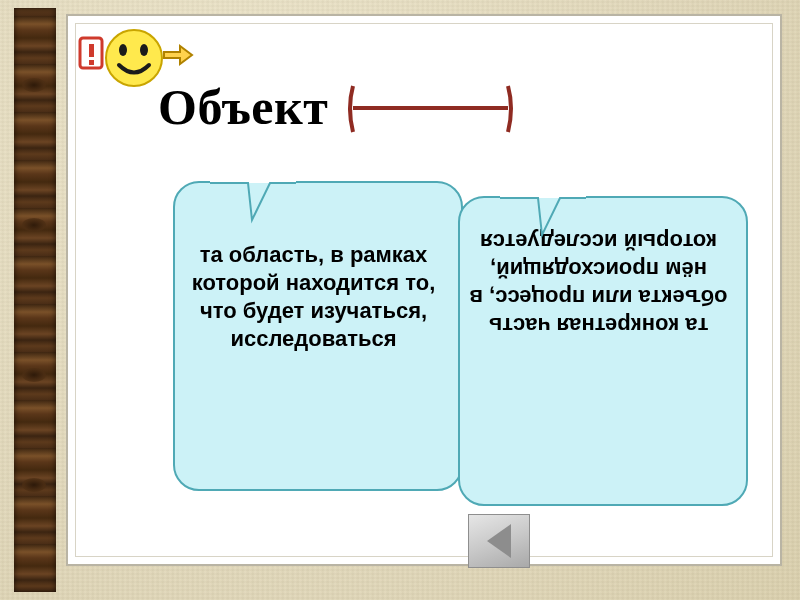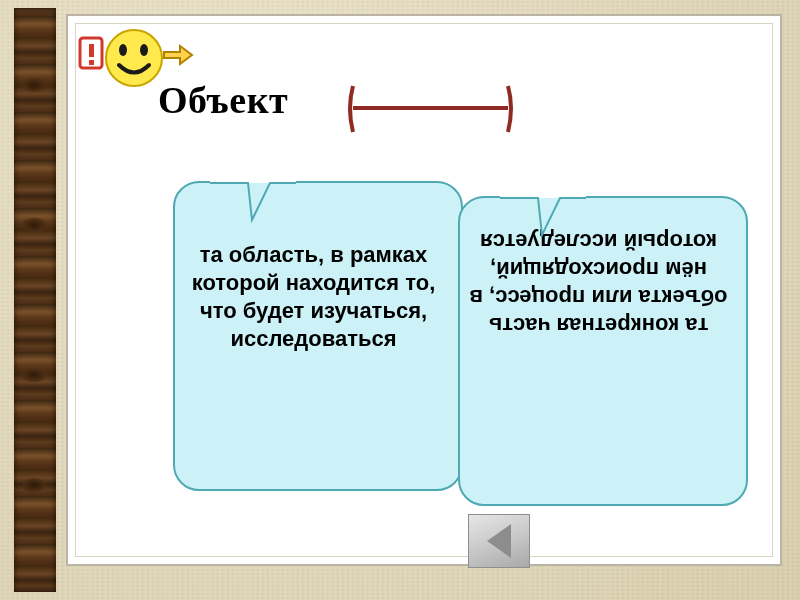--- a/index.html
+++ b/index.html
@@ -77,21 +77,21 @@
     top: 8px;
     width: 120px;
     height: 80px;
   }
 
   
   .heading {
     position: absolute;
     font-family: "Liberation Serif", serif;
     font-weight: bold;
-    font-size: 38px;
+    font-size: 50px;
     color: #000000;
     letter-spacing: 0.5px;
     white-space: nowrap;
   }
   .heading-left  { left: 90px;  top: 62px; }
   .heading-right { left: 455px; top: 62px; }
 
   
   .connector {
     position: absolute;

